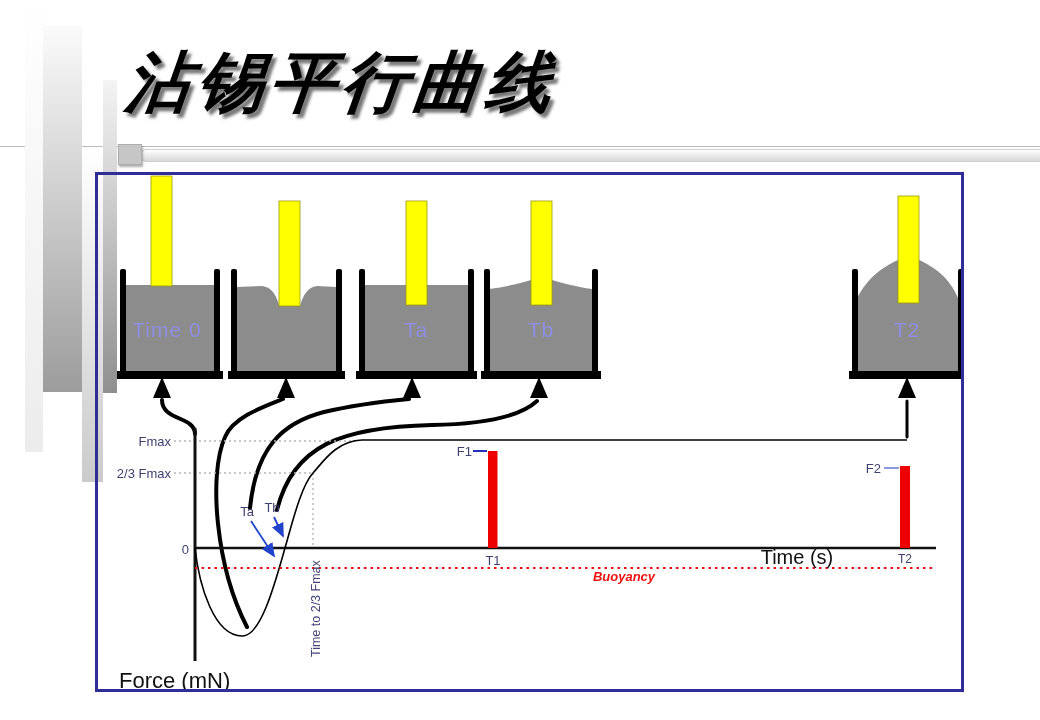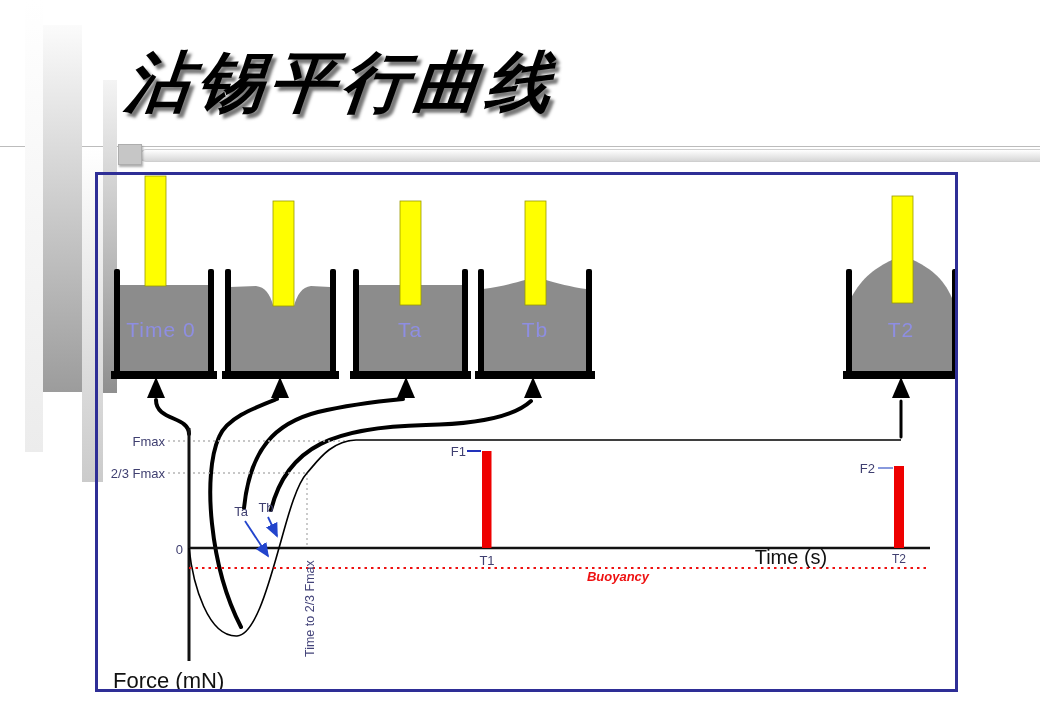--- a/index.html
+++ b/index.html
@@ -19,21 +19,21 @@
   
   #divider-line{position:absolute;z-index:2;left:0;top:146px;width:1040px;height:1px;background:#bcbcbc;}
   #divider-bar{position:absolute;z-index:2;left:140px;top:149px;width:900px;height:11px;
                background:linear-gradient(#ffffff,#d7d7d7);border:1px solid #cfcfcf;
                border-right:none;border-radius:6px 0 0 6px;}
   #divider-square{position:absolute;z-index:4;left:118px;top:144px;width:22px;height:19px;
                   background:#c6c6c6;border:1px solid #adadad;box-shadow:1px 2px 2px rgba(120,120,120,.6);}
   
   #frame-bg{position:absolute;z-index:2;left:95px;top:172px;width:863px;height:520px;background:#fff;}
   #frame{position:absolute;z-index:4;left:95px;top:172px;width:857px;height:514px;
-         border:3px solid #2e2e96;background:transparent;}
+         border:3px solid #2e2e96;background:transparent;padding-left:6px;}
   #diagram-svg{display:block;width:857px;height:514px;}
   
   text{font-family:"Liberation Sans",sans-serif;}
   .cup-label{fill:#8e8ee2;font-size:21px;letter-spacing:1px;}
   .navy{fill:#3f3f70;font-size:13px;}
   .navy-sm{fill:#3f3f70;font-size:12px;}
   .axis-title{fill:#111;font-size:20px;}
   .force-title{fill:#111;font-size:22px;}
   .buoy{fill:#ee1111;font-size:13px;font-style:italic;font-weight:bold;}
   .rot{fill:#44447a;font-size:12.5px;}

